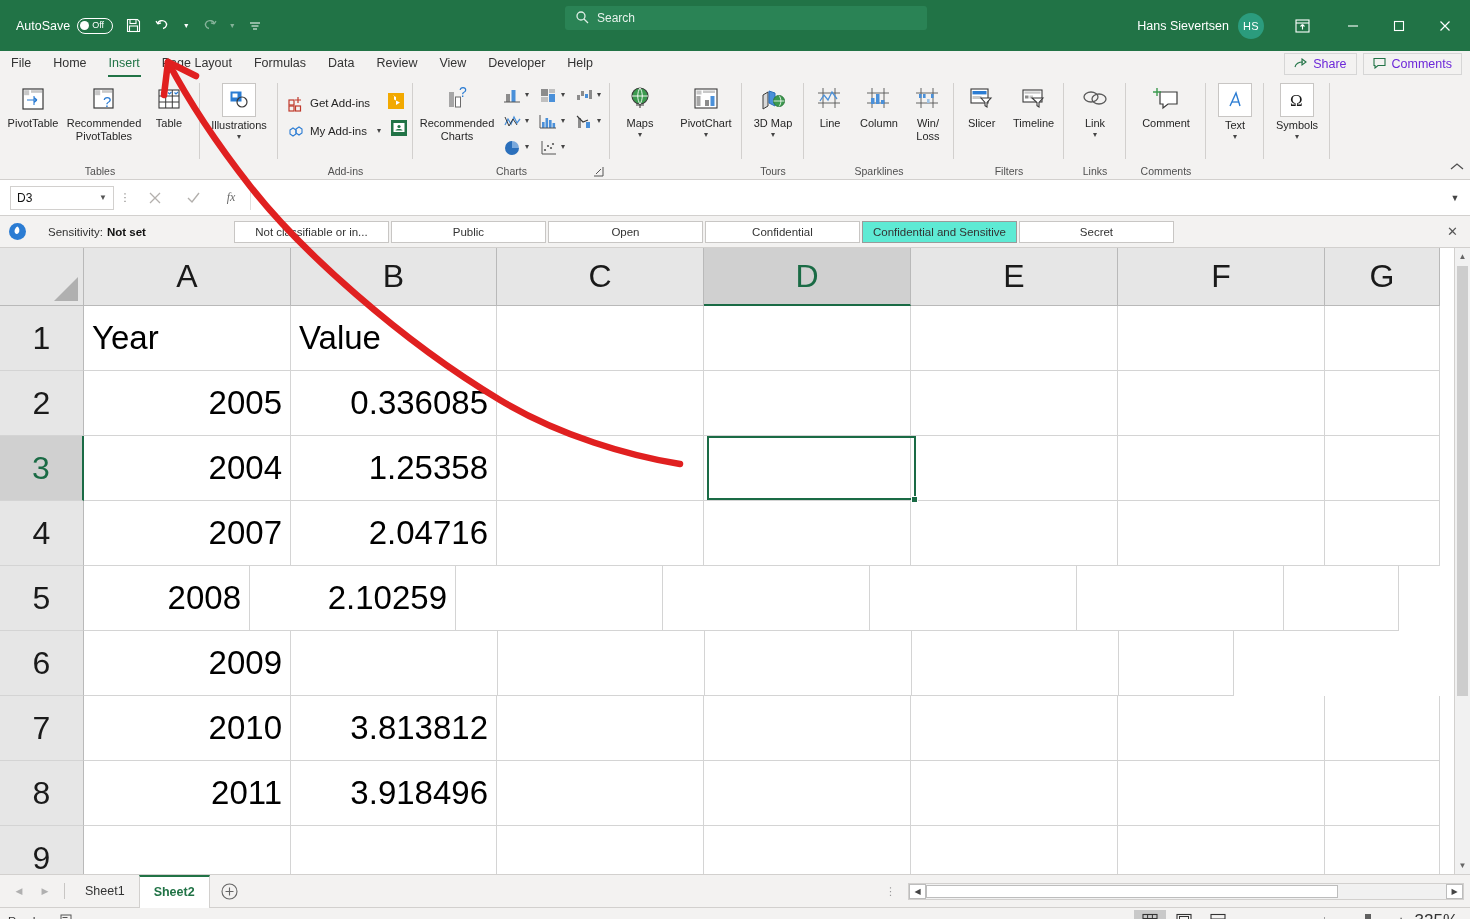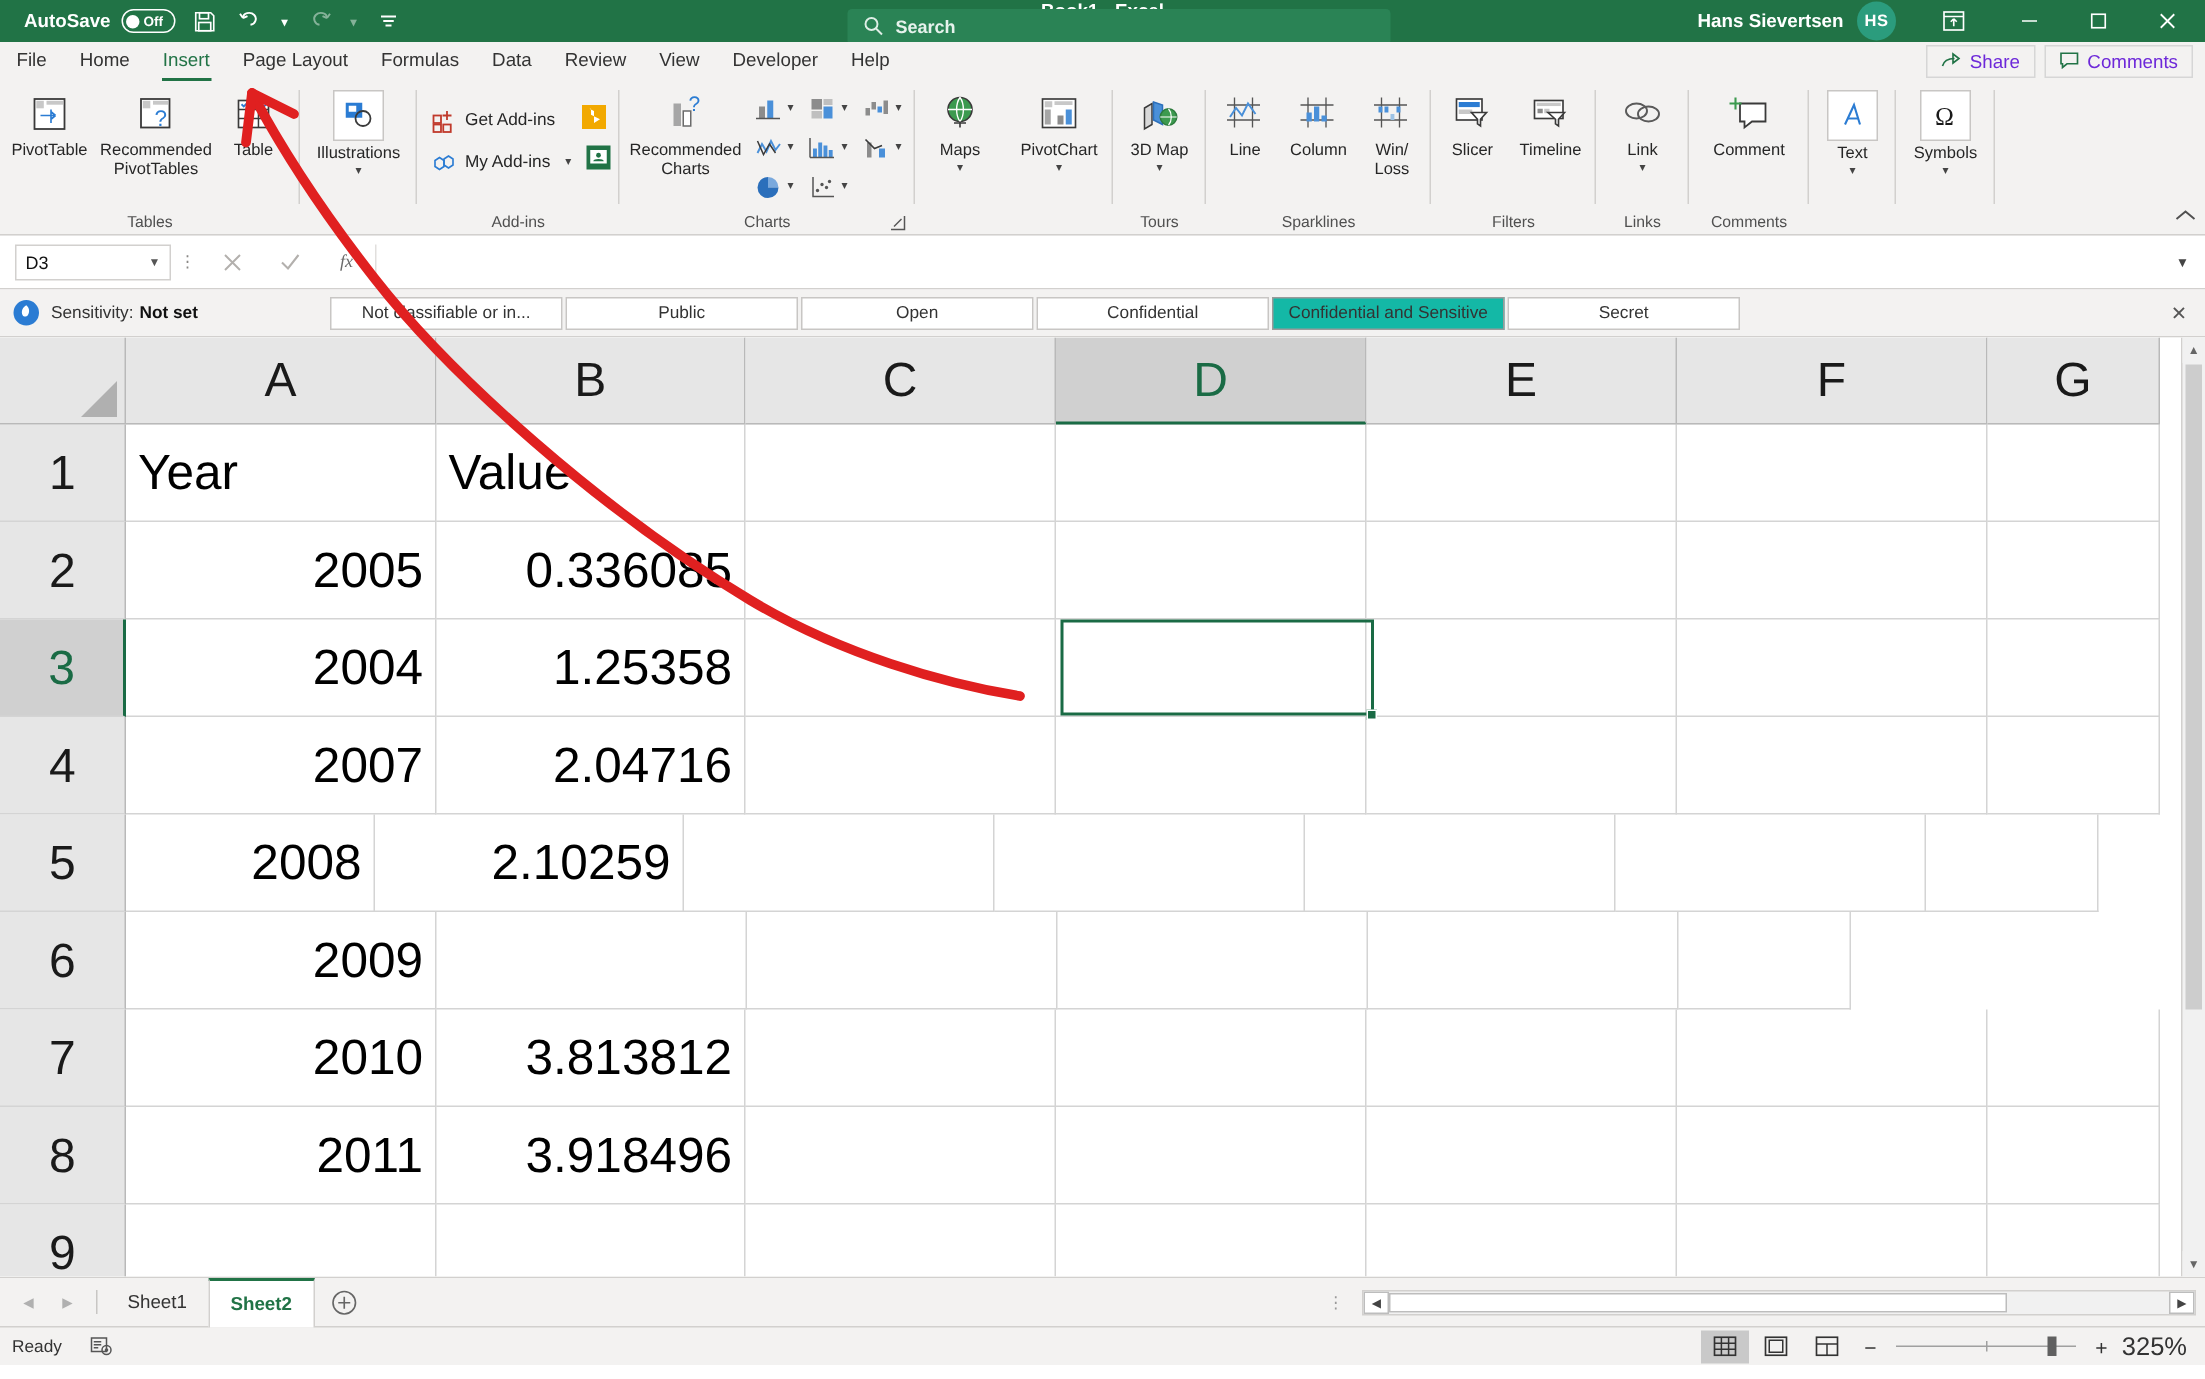--- a/index.html
+++ b/index.html
@@ -7,22 +7,22 @@
     width: 1470px; height: 919px;
     font-family: "Liberation Sans", sans-serif;
     overflow: hidden;
     background: #ffffff;
     -webkit-font-smoothing: antialiased;
   }
   #app { position: relative; width: 1470px; height: 919px; }
 
   
   .titlebar {
-    height: 28px; background: #217346; color: #ffffff;
-    display: flex; position: relative; font-weight: bold;
+    height: 51px; background: #217346; color: #ffffff;
+    display: flex; align-items: center; position: relative;
   }
   .qat { display: flex; align-items: center; gap: 2px; padding-left: 12px; }
   .autosave {
     display: flex; align-items: center; gap: 7px;
     font-size: 12.5px; color: #ffffff; padding: 2px 4px;
   }
   .toggle {
     width: 36px; height: 16px; border: 1.3px solid #ffffff; border-radius: 9px;
     display: flex; align-items: center; gap: 3px; padding: 0 2px;
     font-size: 9px; line-height: 1;
@@ -143,29 +143,29 @@
     font-size: 13px; padding-left: 8px; display: flex; align-items: center;
   }
   .fb-expand { width: 22px; display: flex; align-items: center; justify-content: center; color: #444; font-size: 9px;}
 
   
   .sensbar {
     height: 32px; background: #f3f2f1; border-bottom: 1px solid #d2d0ce;
     display: flex; align-items: center; padding: 0 6px; gap: 0; position: relative;
   }
   .sens-shield { width: 22px; height: 22px; display: flex; align-items: center; justify-content: center; }
-  .sens-label { font-size: 11.5px; color: #333; margin-left: 6px; }
+  .sens-label { font-size: 11.5px; color: #333; margin-left: 20px; }
   .sens-label b { color: #111; margin-left: 4px; }
   .sens-btns { display: flex; align-items: center; margin-left: 88px; gap: 0; }
   .sens-btn {
     width: 155px; height: 22px; border: 1px solid #c8c6c4; background: #ffffff;
     font-size: 11.5px; color: #333; display: flex; align-items: center; justify-content: center;
     margin-right: 2px;
   }
-  .sens-btn.hover { background: #14b8a6; border-color: #9a9a9a; }
+  .sens-btn.hover { background: #5eead4; border-color: #9a9a9a; }
   .sens-close { margin-left: auto; color: #555; font-size: 13px; padding-right: 6px; }
 
   
   .gridwrap { position: relative; height: 626px; background: #fff; overflow: hidden; display: flex;}
   .gridmain { flex: 1; display: flex; flex-direction: column; }
   .colhdr-row { display: flex; height: 58px; }
   .corner {
     width: 84px; flex: none; background: #e6e6e6; border-right: 1px solid #b9b9b9;
     border-bottom: 1px solid #b9b9b9; position: relative;
   }

